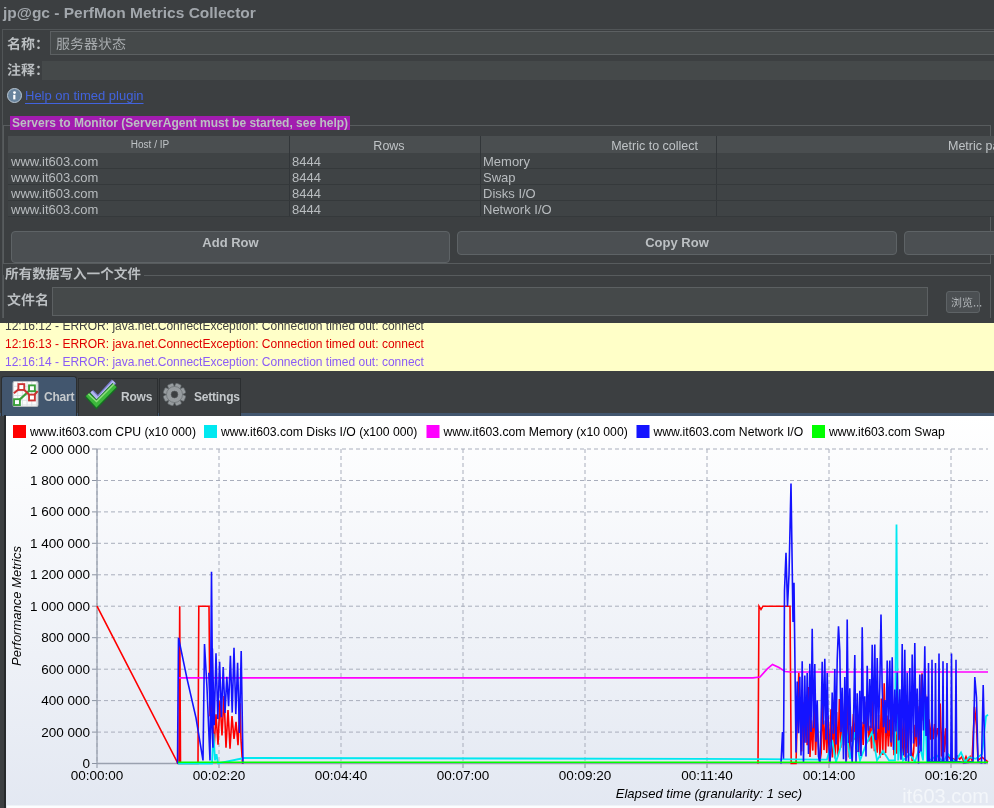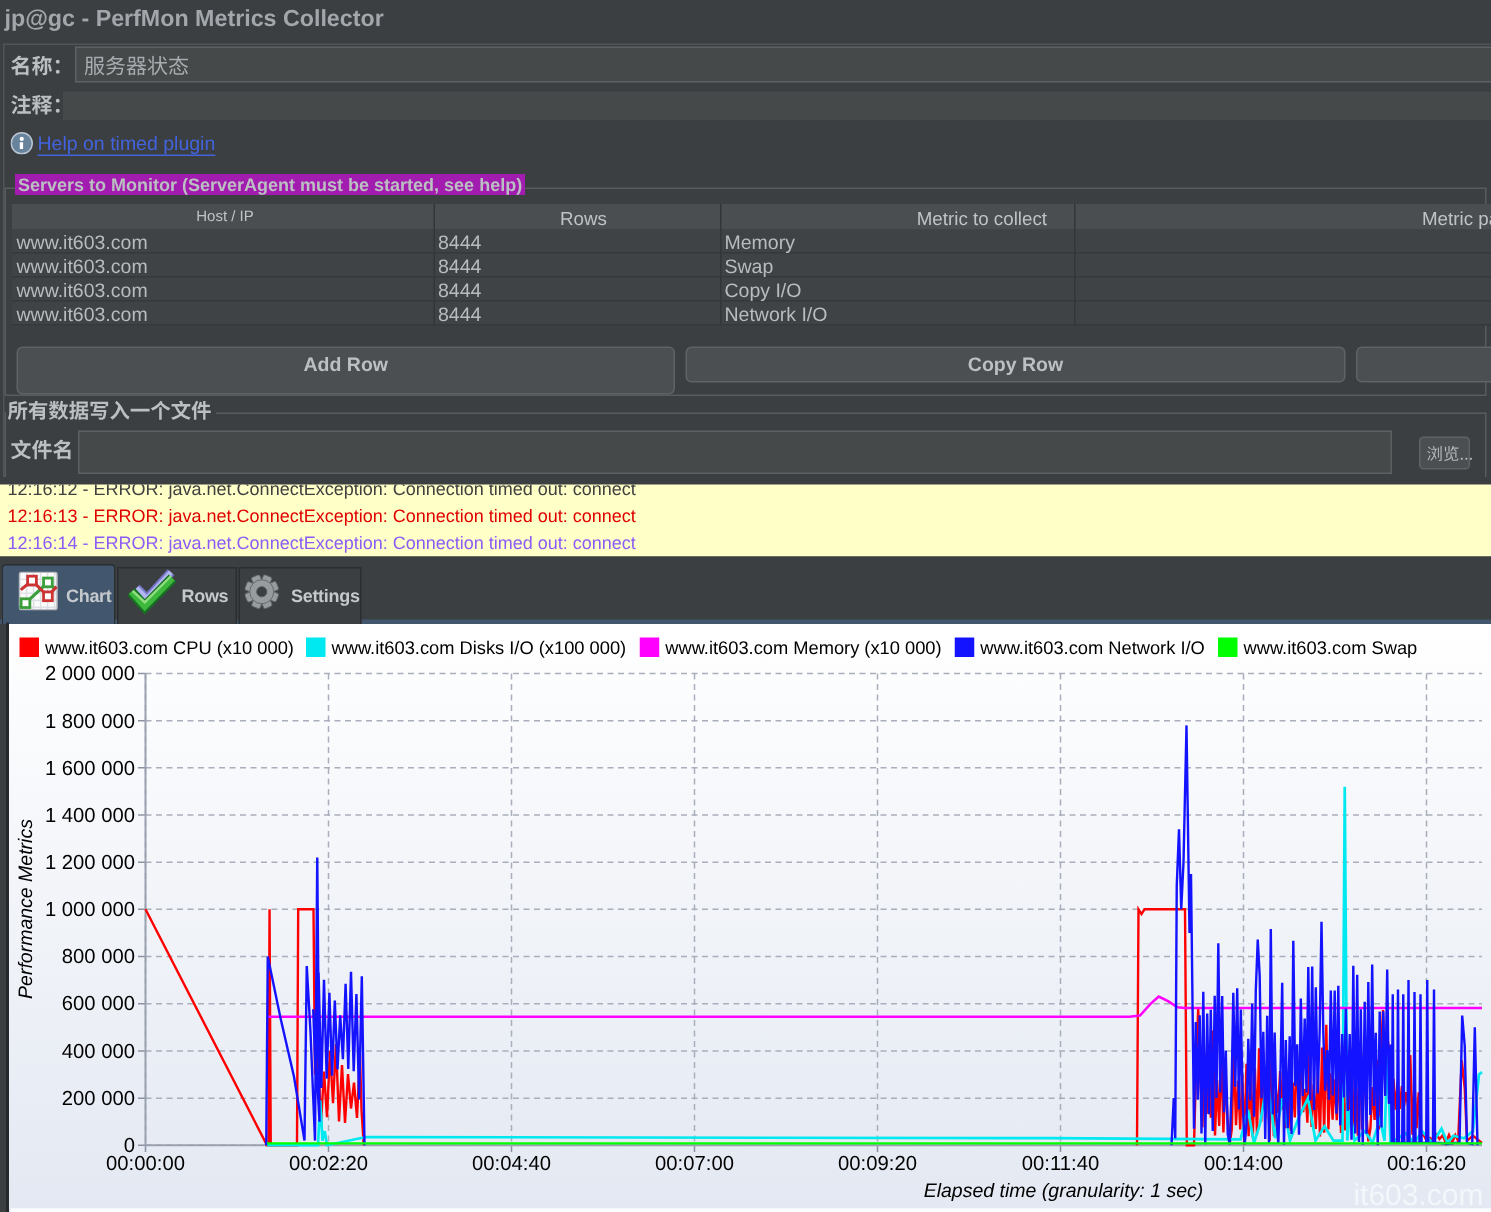--- a/index.html
+++ b/index.html
@@ -33,21 +33,21 @@
 <div class="ab" style="left:11px;top:154px;font-size:13px;color:#b8bcbf">www.it603.com</div>
 <div class="ab" style="left:292px;top:154px;font-size:13px;color:#b8bcbf">8444</div>
 <div class="ab" style="left:483px;top:154px;font-size:13px;color:#b8bcbf">Memory</div>
 <div class="ab" style="left:8px;top:184px;width:986px;height:1px;background:#35393b"></div>
 <div class="ab" style="left:11px;top:170px;font-size:13px;color:#b8bcbf">www.it603.com</div>
 <div class="ab" style="left:292px;top:170px;font-size:13px;color:#b8bcbf">8444</div>
 <div class="ab" style="left:483px;top:170px;font-size:13px;color:#b8bcbf">Swap</div>
 <div class="ab" style="left:8px;top:200px;width:986px;height:1px;background:#35393b"></div>
 <div class="ab" style="left:11px;top:186px;font-size:13px;color:#b8bcbf">www.it603.com</div>
 <div class="ab" style="left:292px;top:186px;font-size:13px;color:#b8bcbf">8444</div>
-<div class="ab" style="left:483px;top:186px;font-size:13px;color:#b8bcbf">Copy I/O</div>
+<div class="ab" style="left:483px;top:186px;font-size:13px;color:#b8bcbf">Disks I/O</div>
 <div class="ab" style="left:8px;top:216px;width:986px;height:1px;background:#35393b"></div>
 <div class="ab" style="left:11px;top:202px;font-size:13px;color:#b8bcbf">www.it603.com</div>
 <div class="ab" style="left:292px;top:202px;font-size:13px;color:#b8bcbf">8444</div>
 <div class="ab" style="left:483px;top:202px;font-size:13px;color:#b8bcbf">Network I/O</div>
 
 <div class="ab btn" style="left:11px;top:231px;width:439px;height:32px;line-height:22px">Add Row</div>
 <div class="ab btn" style="left:457px;top:231px;width:440px;height:24px;line-height:22px">Copy Row</div>
 <div class="ab btn" style="left:904px;top:231px;width:436px;height:24px;line-height:22px"></div>
 
 <div class="ab" style="left:3px;top:275px;width:988px;height:43px;border-left:1px solid #585c5e;border-top:1px solid #585c5e;border-right:1px solid #585c5e"></div>

